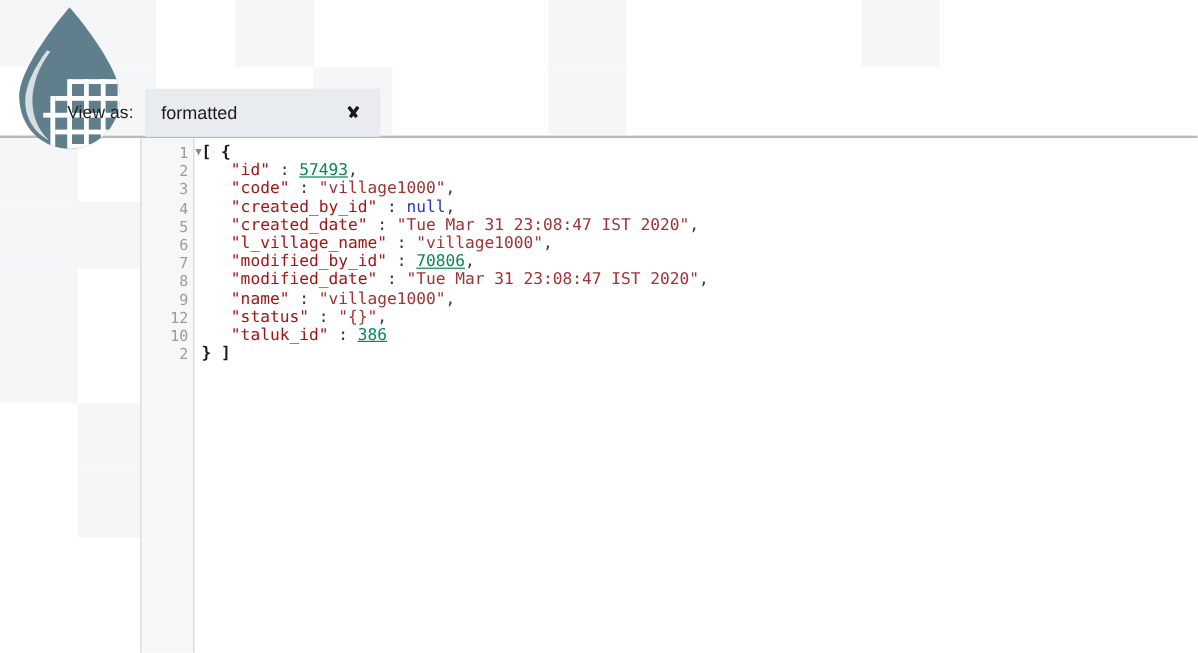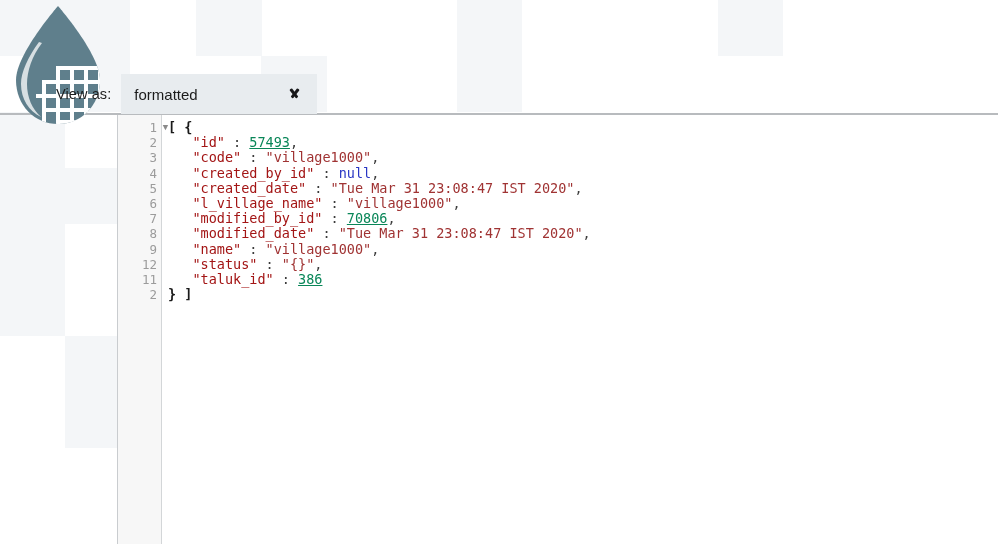--- a/index.html
+++ b/index.html
@@ -218,18 +218,18 @@
         <div class="gutter-row">1<span class="fold-marker">▼</span></div>
         <div class="gutter-row">2</div>
         <div class="gutter-row">3</div>
         <div class="gutter-row">4</div>
         <div class="gutter-row">5</div>
         <div class="gutter-row">6</div>
         <div class="gutter-row">7</div>
         <div class="gutter-row">8</div>
         <div class="gutter-row">9</div>
         <div class="gutter-row">12</div>
-        <div class="gutter-row">11</div>
+        <div class="gutter-row">10</div>
         <div class="gutter-row">2</div>
       </div>
     <div id="code"><div class="code-line"><span class="tok-punct">[ {</span></div><div class="code-line"><span>   </span><span class="tok-key">"id"</span><span class="tok-colon"> : </span><span class="tok-number">57493</span><span class="tok-colon">,</span></div><div class="code-line"><span>   </span><span class="tok-key">"code"</span><span class="tok-colon"> : </span><span class="tok-string">"village1000"</span><span class="tok-colon">,</span></div><div class="code-line"><span>   </span><span class="tok-key">"created_by_id"</span><span class="tok-colon"> : </span><span class="tok-null">null</span><span class="tok-colon">,</span></div><div class="code-line"><span>   </span><span class="tok-key">"created_date"</span><span class="tok-colon"> : </span><span class="tok-string">"Tue Mar 31 23:08:47 IST 2020"</span><span class="tok-colon">,</span></div><div class="code-line"><span>   </span><span class="tok-key">"l_village_name"</span><span class="tok-colon"> : </span><span class="tok-string">"village1000"</span><span class="tok-colon">,</span></div><div class="code-line"><span>   </span><span class="tok-key">"modified_by_id"</span><span class="tok-colon"> : </span><span class="tok-number">70806</span><span class="tok-colon">,</span></div><div class="code-line"><span>   </span><span class="tok-key">"modified_date"</span><span class="tok-colon"> : </span><span class="tok-string">"Tue Mar 31 23:08:47 IST 2020"</span><span class="tok-colon">,</span></div><div class="code-line"><span>   </span><span class="tok-key">"name"</span><span class="tok-colon"> : </span><span class="tok-string">"village1000"</span><span class="tok-colon">,</span></div><div class="code-line"><span>   </span><span class="tok-key">"status"</span><span class="tok-colon"> : </span><span class="tok-string">"{}"</span><span class="tok-colon">,</span></div><div class="code-line"><span>   </span><span class="tok-key">"taluk_id"</span><span class="tok-colon"> : </span><span class="tok-number">386</span></div><div class="code-line"><span class="tok-punct">} ]</span></div></div>
   </div>
 </div>
 
 </body></html>

